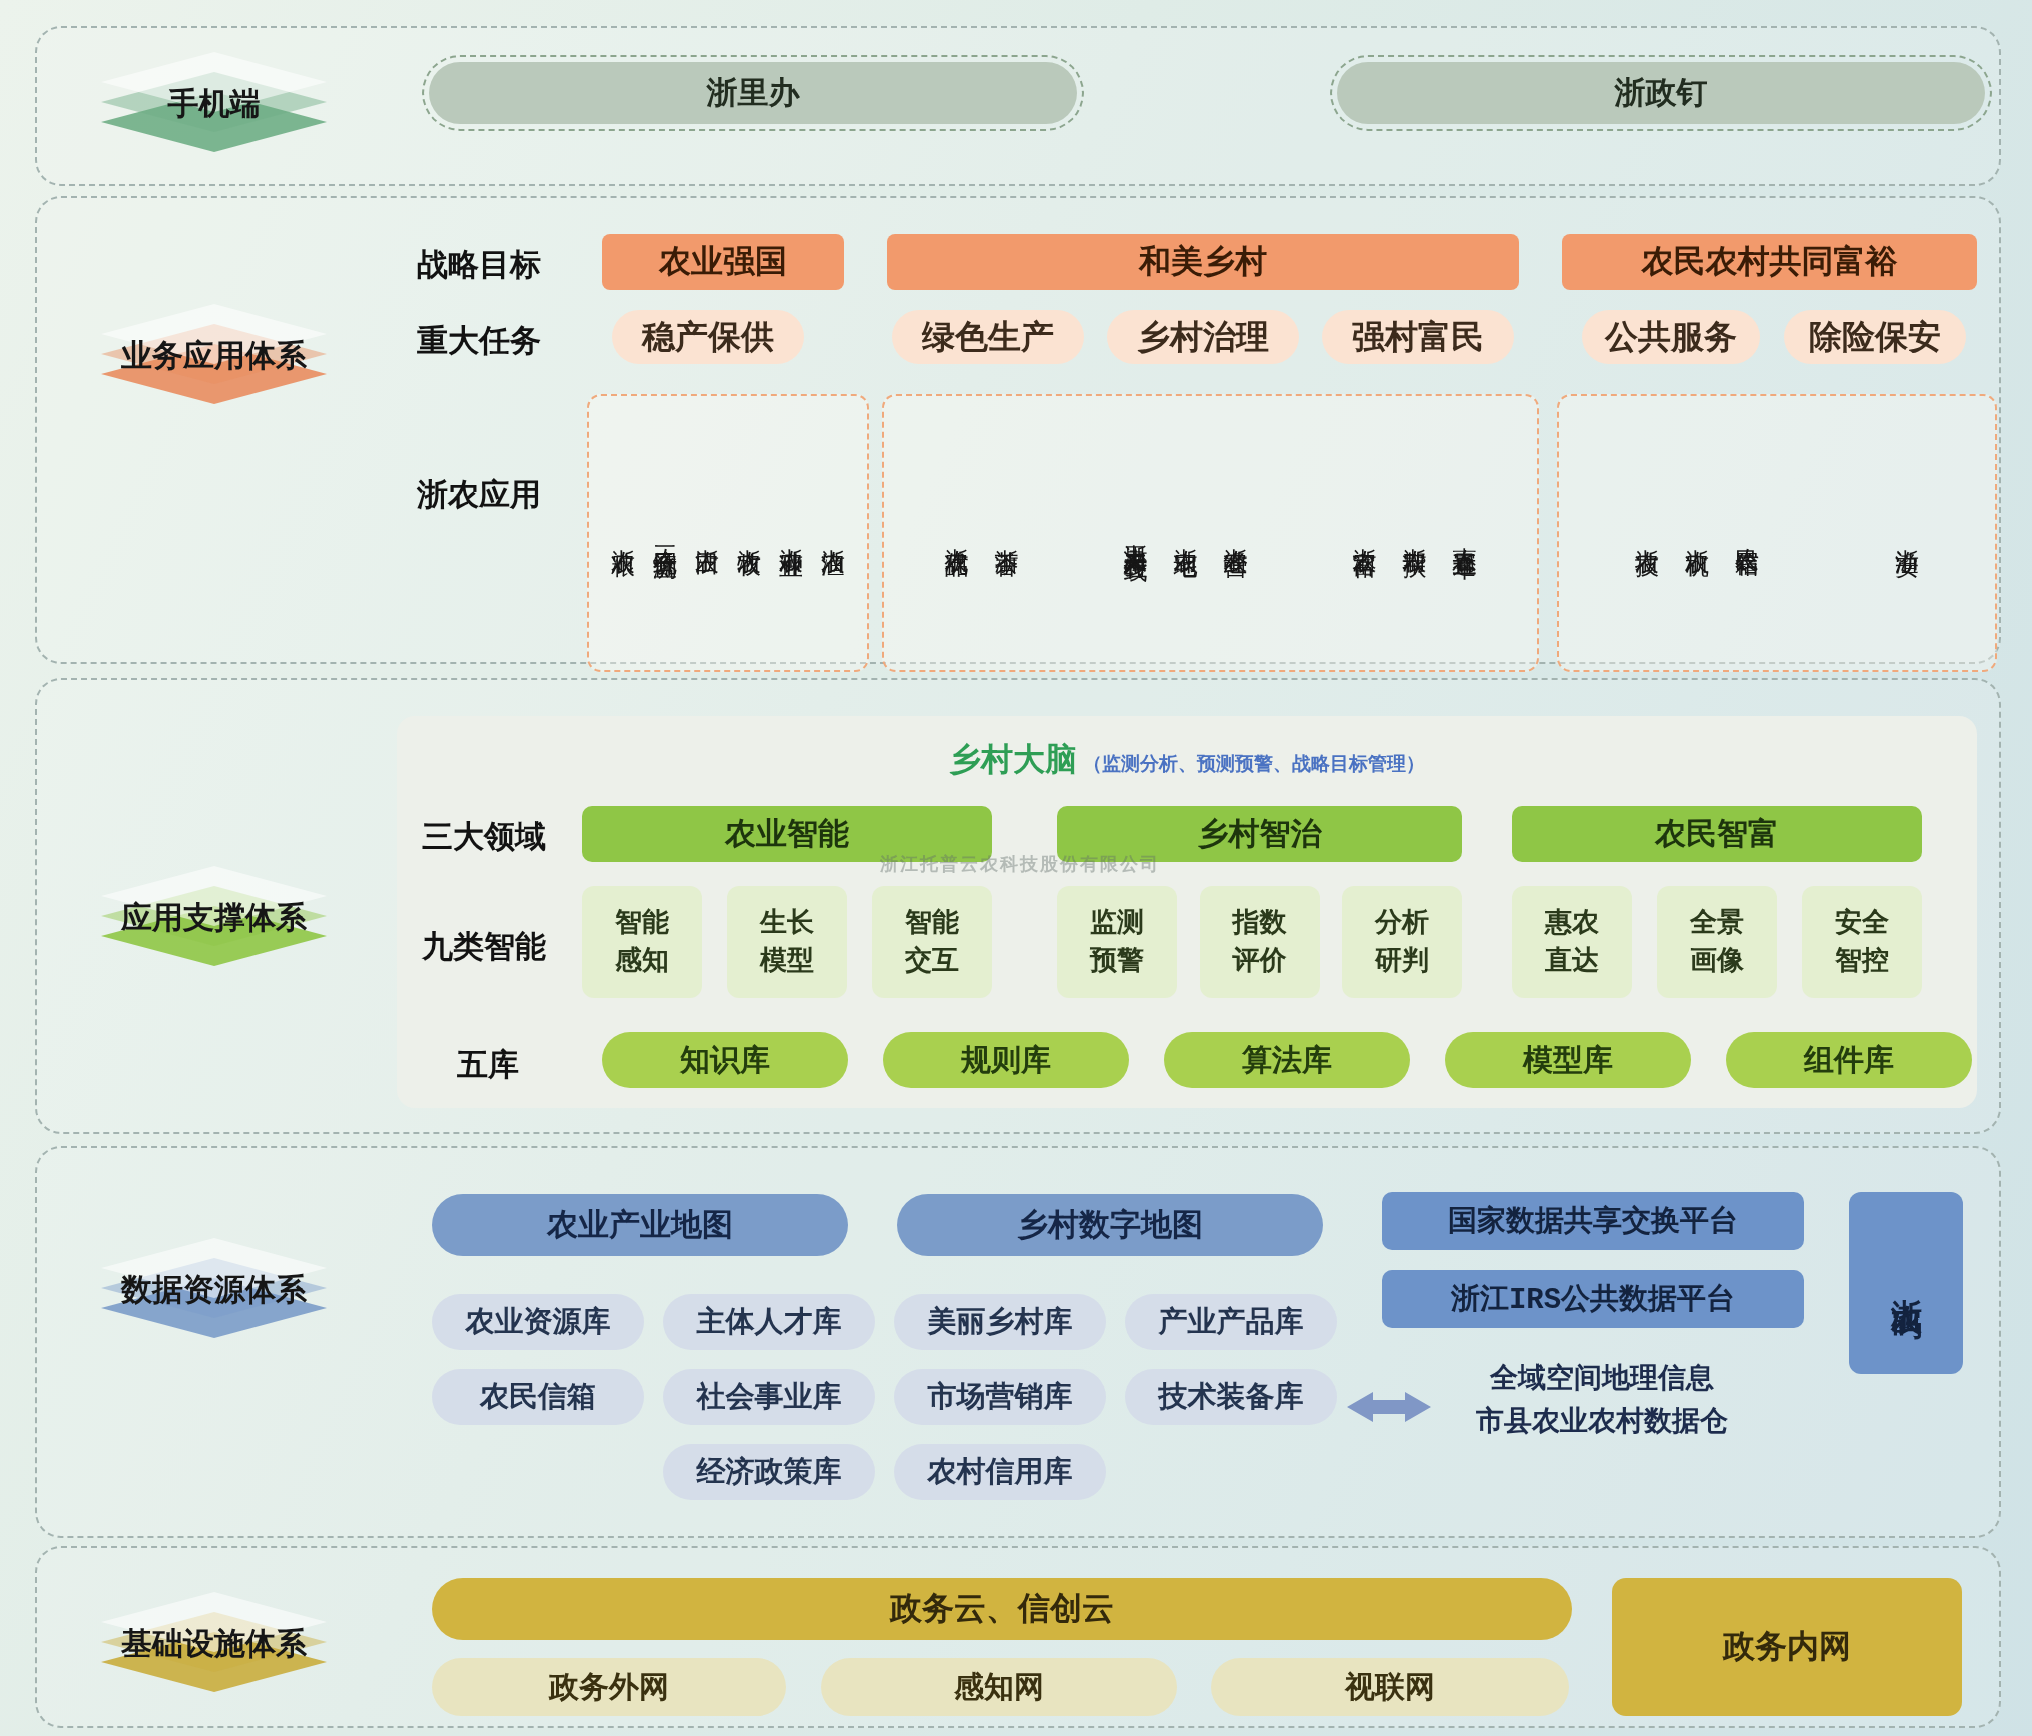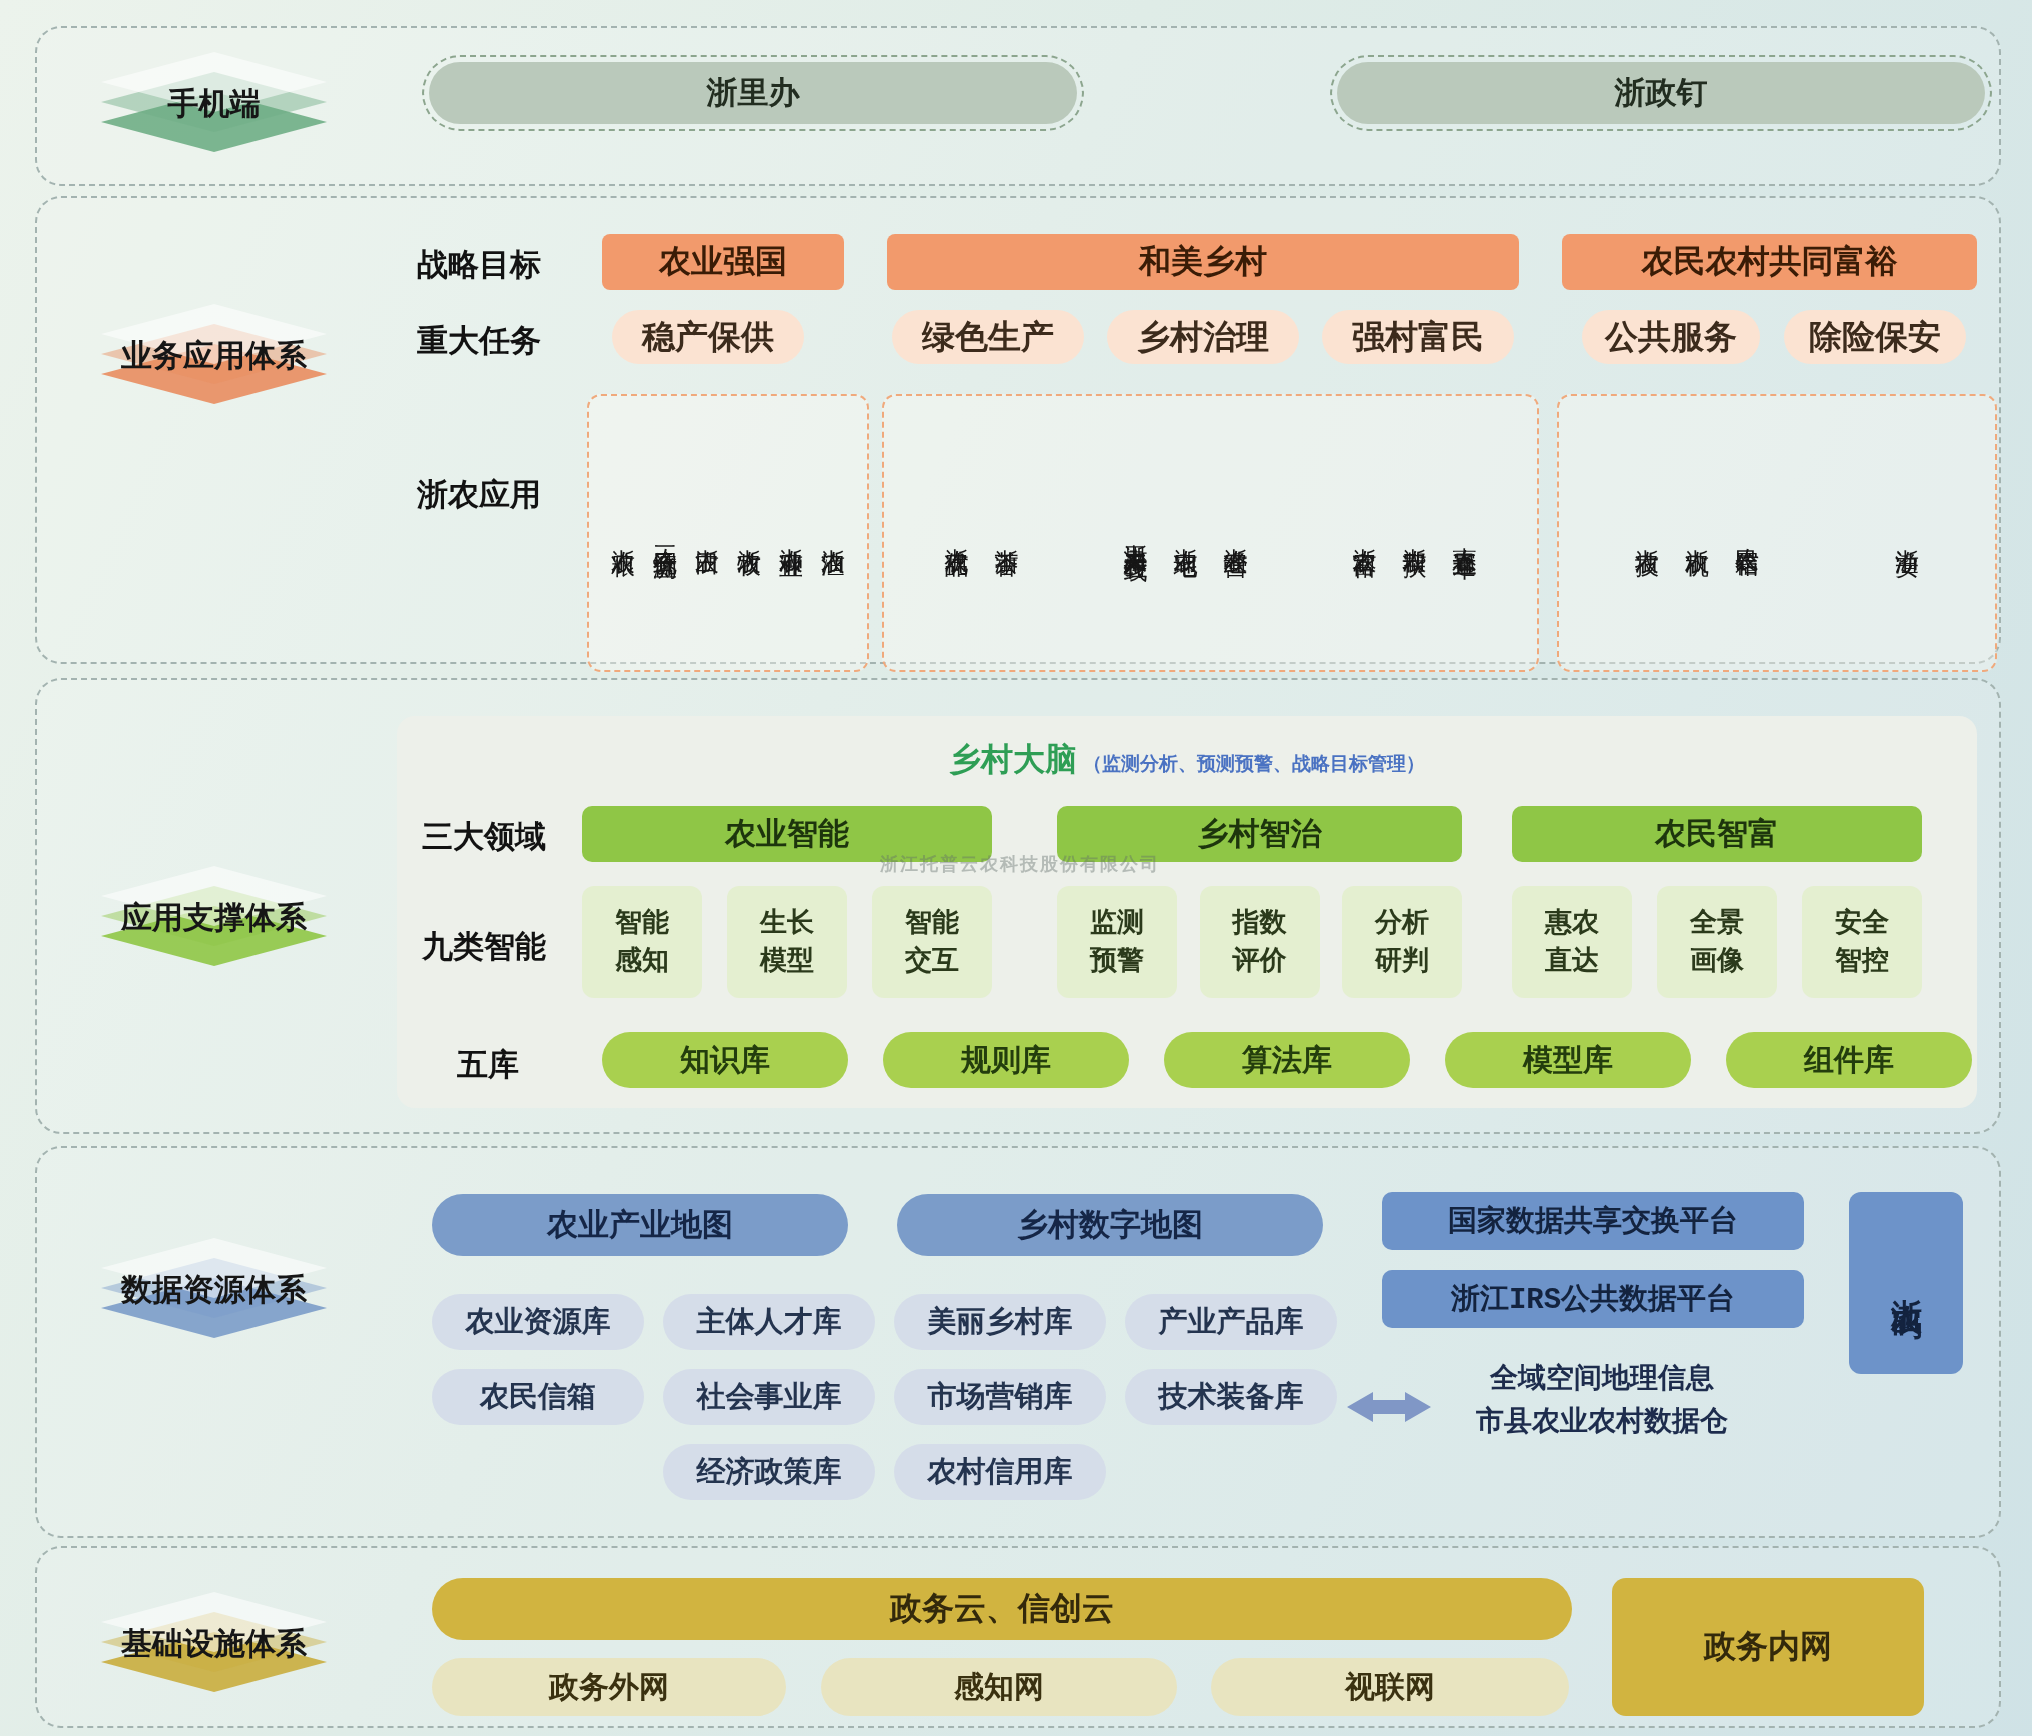--- a/index.html
+++ b/index.html
@@ -48,21 +48,21 @@
     display:flex;align-items:center;justify-content:center;}
   .znm-text{writing-mode:vertical-rl;text-orientation:upright;font-size:31px;font-weight:700;color:#13233f;letter-spacing:6px;}
   .store-pill{position:absolute;width:212px;height:56px;background:#d5dde9;border-radius:28px;
     display:flex;align-items:center;justify-content:center;font-size:29px;font-weight:700;color:#24344f;}
   .geo-note{position:absolute;left:1400px;top:208px;width:330px;text-align:center;font-size:28px;font-weight:600;color:#1d2c4d;
     line-height:1.55;white-space:pre-line;}
   .arrow-icon{position:absolute;left:1310px;top:240px;width:84px;height:38px;}
 
   .cloud-pill{position:absolute;left:395px;top:30px;width:1140px;height:62px;background:#d1b440;border-radius:32px;
     display:flex;align-items:center;justify-content:center;font-size:32px;font-weight:700;color:#33290b;}
-  .intranet-box{position:absolute;left:1575px;top:30px;width:312px;height:138px;background:#d1b440;border-radius:14px;
+  .intranet-box{position:absolute;left:1575px;top:30px;width:350px;height:138px;background:#d1b440;border-radius:14px;
     display:flex;align-items:center;justify-content:center;font-size:32px;font-weight:700;color:#33290b;}
   .network-pill{position:absolute;top:110px;height:58px;background:#e8e4c0;border-radius:30px;
     display:flex;align-items:center;justify-content:center;font-size:30px;font-weight:700;color:#3a3110;}
 
   .watermark{position:absolute;left:880px;top:852px;font-size:18px;color:rgba(96,108,106,0.4);letter-spacing:2px;font-weight:700;z-index:5;}
 </style>
 </head>
 <body>
 
 <div class="canvas">

